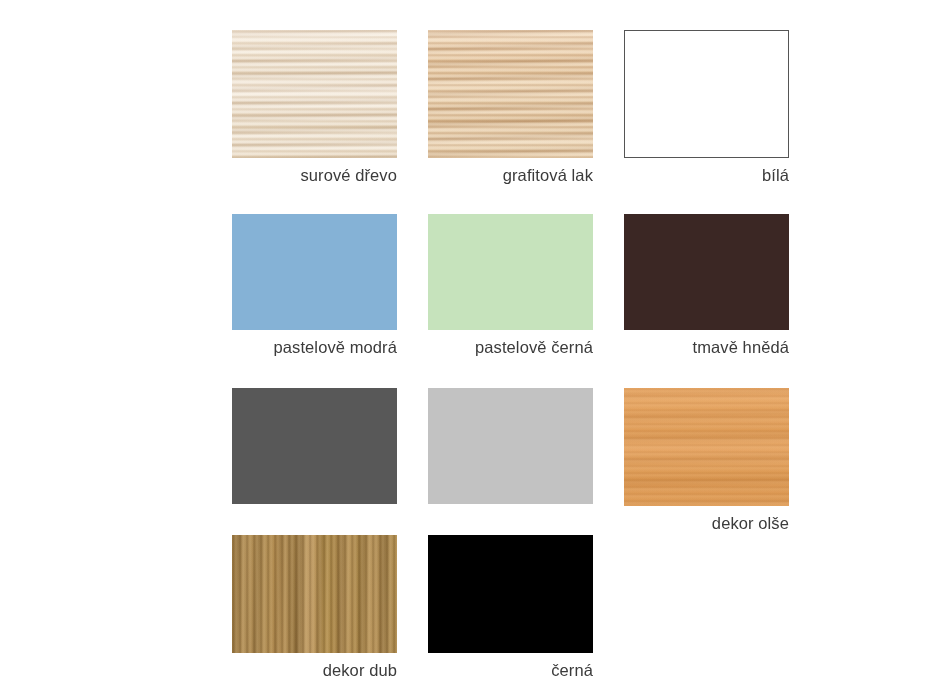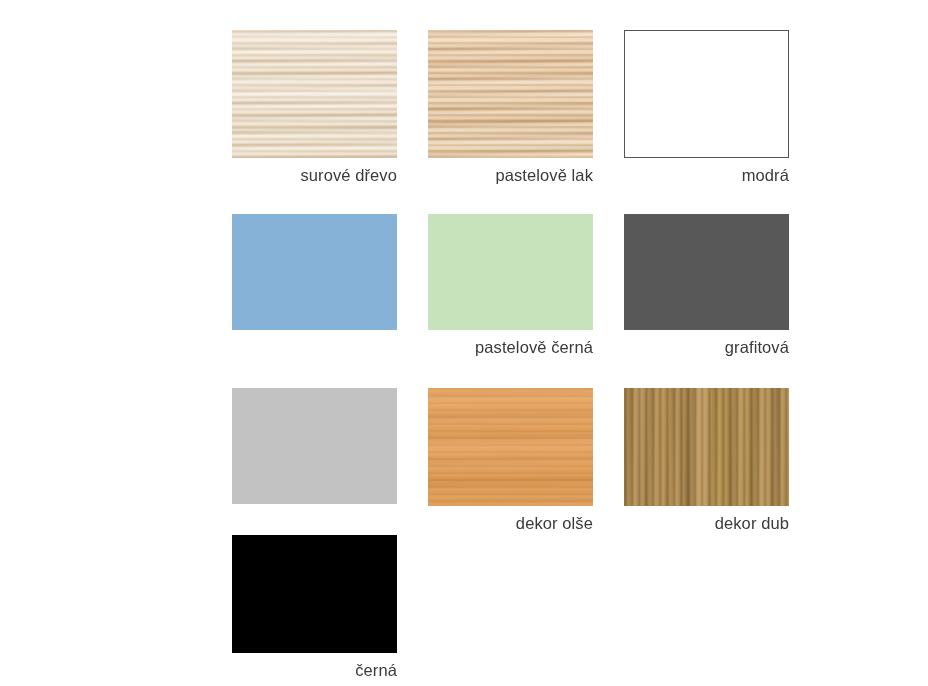--- a/index.html
+++ b/index.html
@@ -210,42 +210,46 @@
 <div class="swatch-board">
   <div class="swatch-grid">
 
     <div class="swatch-cell r1">
       <span class="swatch-chip chip-raw-wood"></span>
       <span class="swatch-label">surové dřevo</span>
     </div>
 
     <div class="swatch-cell r1">
       <span class="swatch-chip chip-clear-lak"></span>
-      <span class="swatch-label">pastelově lak</span>
+      <span class="swatch-label">grafitová lak</span>
     </div>
 
     <div class="swatch-cell r1">
       <span class="swatch-chip chip-white"></span>
-      <span class="swatch-label">modrá</span>
+      <span class="swatch-label">bílá</span>
     </div>
 
 
     <div class="swatch-cell r2">
       <span class="swatch-chip chip-blue"></span>
+      <span class="swatch-label">pastelově modrá</span>
     </div>
 
     <div class="swatch-cell r2">
       <span class="swatch-chip chip-green"></span>
       <span class="swatch-label">pastelově černá</span>
     </div>
 
+    <div class="swatch-cell r3">
+      <span class="swatch-chip chip-brown"></span>
+      <span class="swatch-label">tmavě hnědá</span>
+    </div>
 
     <div class="swatch-cell r3">
       <span class="swatch-chip chip-graph"></span>
-      <span class="swatch-label">grafitová</span>
     </div>
 
     <div class="swatch-cell r3">
       <span class="swatch-chip chip-gray"></span>
     </div>
 
     <div class="swatch-cell r4">
       <span class="swatch-chip chip-alder"></span>
       <span class="swatch-label">dekor olše</span>
     </div>

